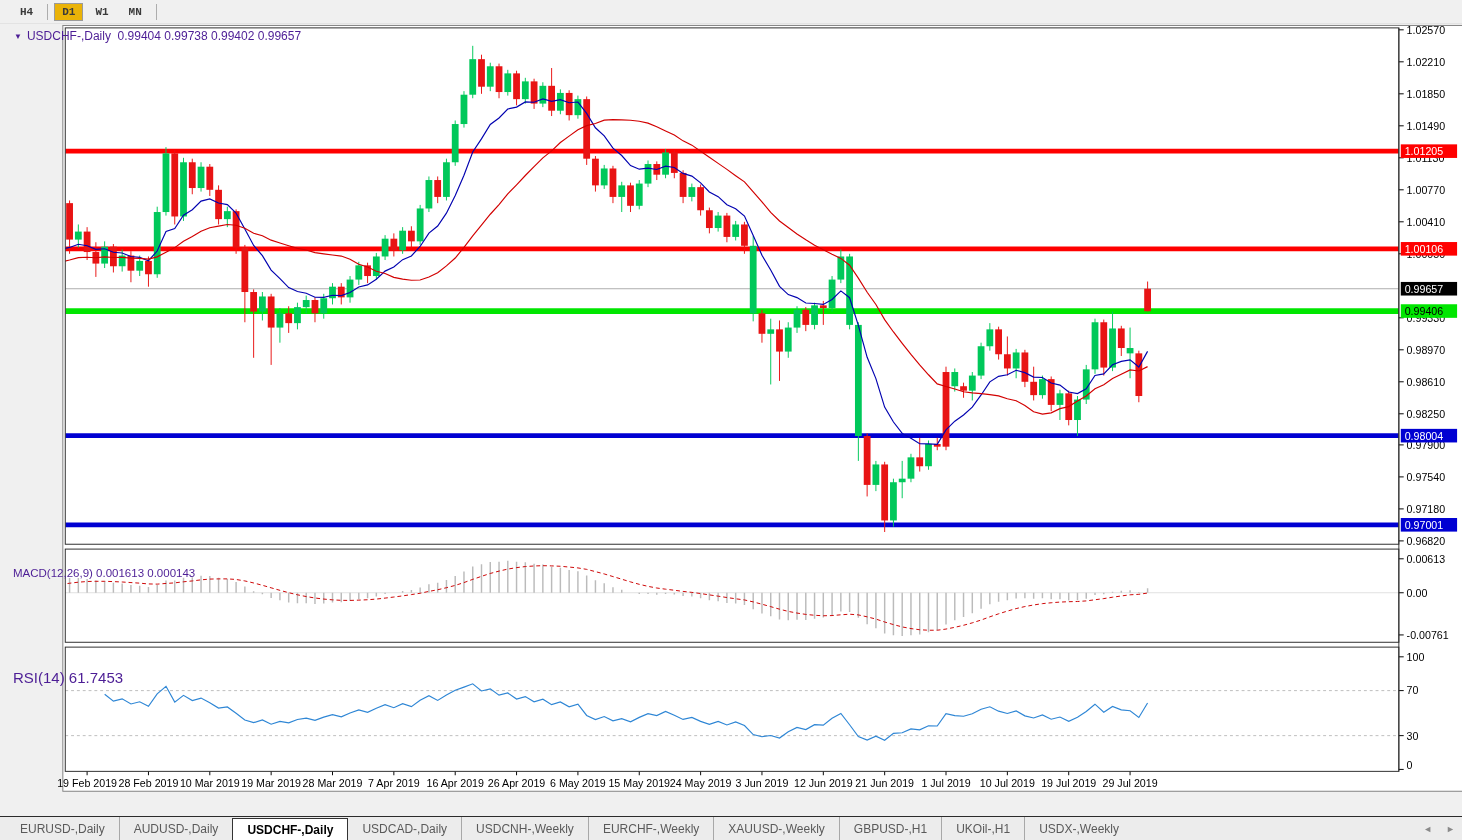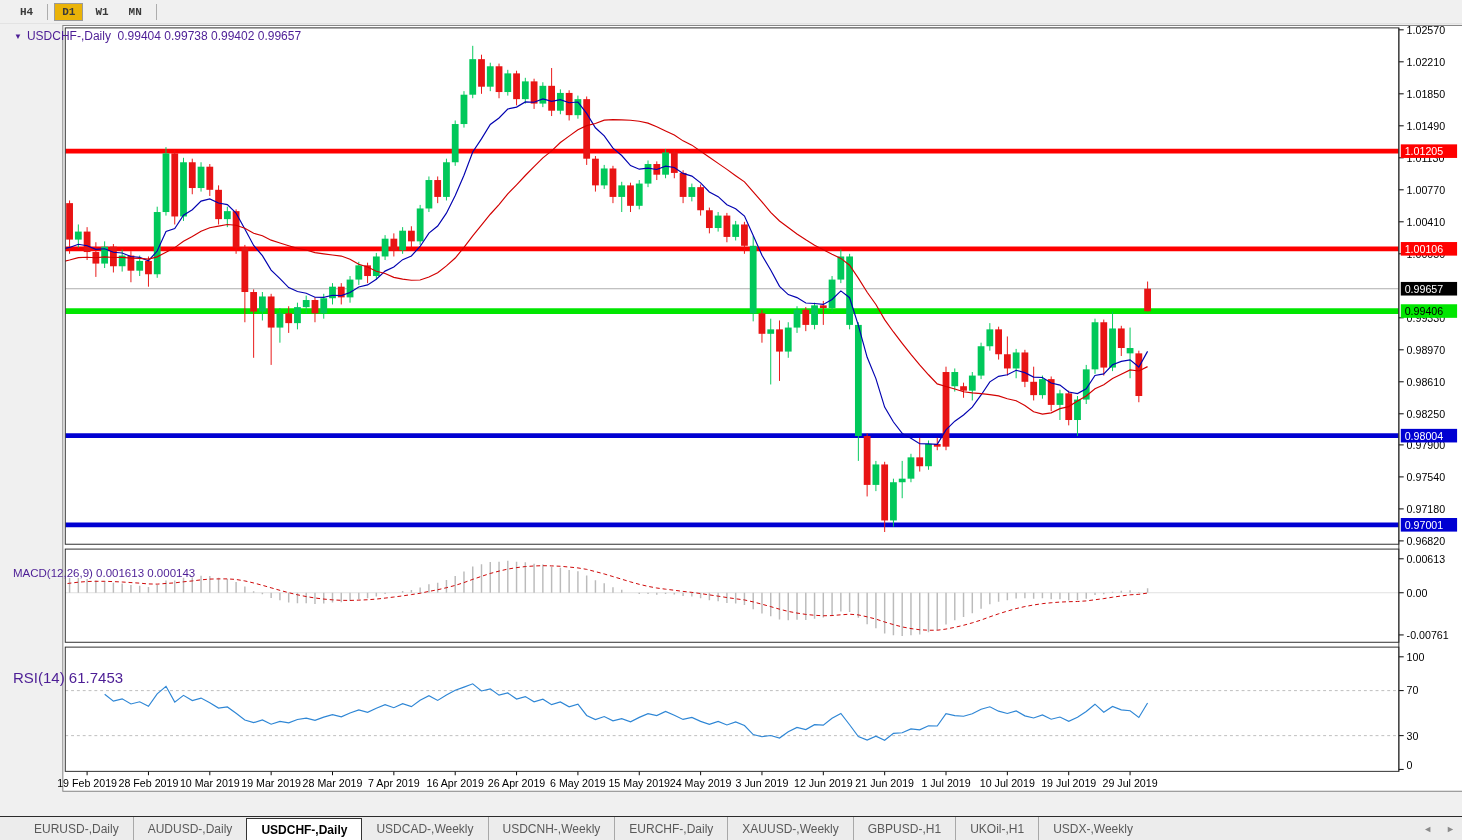--- a/index.html
+++ b/index.html
@@ -15,21 +15,21 @@
   
   .frame{position:absolute;top:24px;left:0;width:1462px;height:792px;padding-left:36px;}
   svg{display:block;}
   .overlay{position:absolute;font-size:12px;color:#4c1d95;white-space:pre;}
   #title-ov{left:14px;top:5px;}
   #macd-ov{left:13px;top:543px;font-size:11.5px;}
   #rsi-ov{left:13px;top:645px;font-size:15px;text-align:center;}
   .dd{font-size:8px;vertical-align:1px;margin-right:5px;}
   
   .tabbar{position:absolute;bottom:0;left:0;width:100%;height:24px;background:#ECECEC;
-          border-top:1px solid #2b2b2b;display:flex;align-items:stretch;box-sizing:border-box;padding-left:20px;}
+          border-top:1px solid #2b2b2b;display:flex;align-items:stretch;box-sizing:border-box;padding-left:6px;}
   .tab{font-size:12px;color:#5a5a5a;display:flex;align-items:center;padding:0 14px;cursor:default;}
   .tab + .tab{border-left:1px solid #A8A8A8;}
   .tab.active{background:#FFFFFF;border:1px solid #333;border-bottom:none;color:#000;font-weight:bold;margin-top:1px;}
   .tab.active + .tab{border-left:none;}
   .tabspace{flex:1;}
   .scrollbtn{color:#8a8a8a;font-size:9px;display:flex;align-items:center;padding:0 7px;cursor:default;}
 </style>
 </head>
 <body>
 
@@ -566,23 +566,23 @@
     </svg>
   <div class="overlay" id="title-ov"><span class="dd">▼</span><span>USDCHF-,Daily</span><span>  </span><span>0.99404 0.99738 0.99402 0.99657</span></div>
   <div class="overlay" id="macd-ov">MACD(12,26,9) 0.001613 0.000143</div>
   <div class="overlay" id="rsi-ov">RSI(14) 61.7453</div>
 </div>
 
 <div class="tabbar">
   <div class="tab">EURUSD-,Daily</div>
   <div class="tab">AUDUSD-,Daily</div>
   <div class="tab active">USDCHF-,Daily</div>
-  <div class="tab">USDCAD-,Weekly</div>
+  <div class="tab">USDCAD-,Daily</div>
   <div class="tab">USDCNH-,Weekly</div>
-  <div class="tab">EURCHF-,Daily</div>
+  <div class="tab">EURCHF-,Weekly</div>
   <div class="tab">XAUUSD-,Weekly</div>
   <div class="tab">GBPUSD-,H1</div>
   <div class="tab">UKOil-,H1</div>
   <div class="tab">USDX-,Weekly</div>
   <div class="tabspace"></div>
   <span class="scrollbtn">◄</span>
   <span class="scrollbtn">►</span>
 </div>
 
 </body></html>

